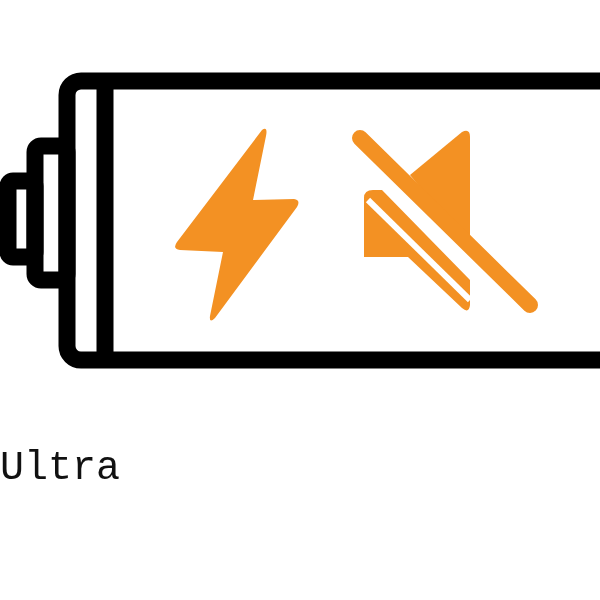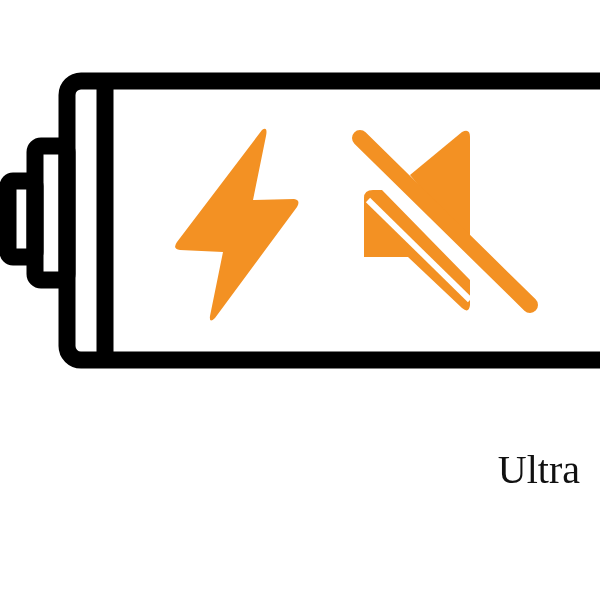--- a/index.html
+++ b/index.html
@@ -1,20 +1,20 @@
 <!DOCTYPE html>
 <html><head>
 <meta charset="utf-8">
 <style>
   html, body { margin:0; padding:0; background:#ffffff; }
   body { width:600px; height:600px; position:relative; overflow:hidden; }
   #art { position:absolute; left:0; top:0; width:600px; height:600px; }
   .label {
-    position:absolute; left:0; width:580px; top:446px; text-align:right;
-    font-family: Liberation Serif, serif; font-size:40px; color:#111111;
+    position:absolute; left:0; width:580px; top:446px; text-align:left;
+    font-family: Liberation Mono, monospace; font-size:40px; color:#111111;
   }
 </style>
 </head>
 <body>
 
 <svg id="art" viewBox="0 0 600 600">
   <g fill="none" stroke="#000" stroke-width="17" stroke-linejoin="round">
     <rect x="67" y="81" width="560" height="279" rx="14"></rect>
     <line x1="105" y1="81" x2="105" y2="360"></line>
     <rect x="35" y="146" width="32" height="134" rx="6"></rect>

